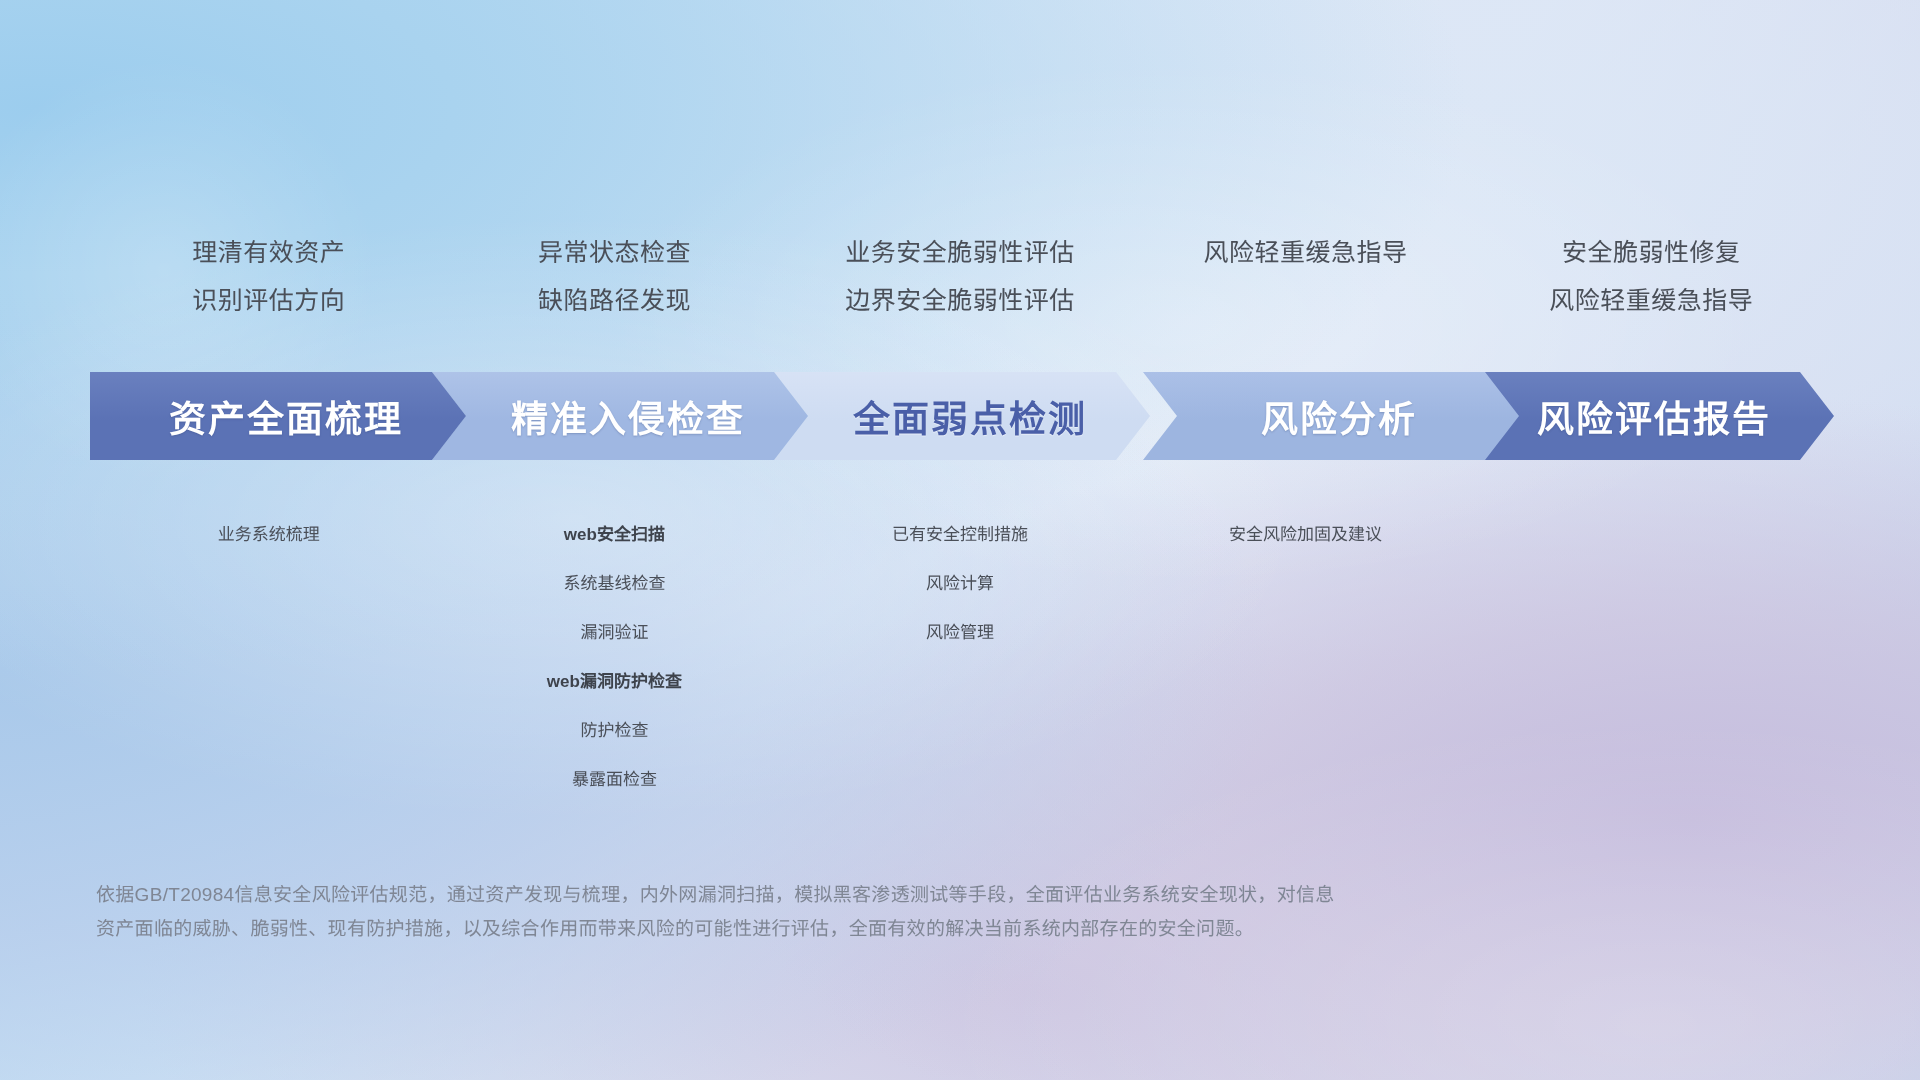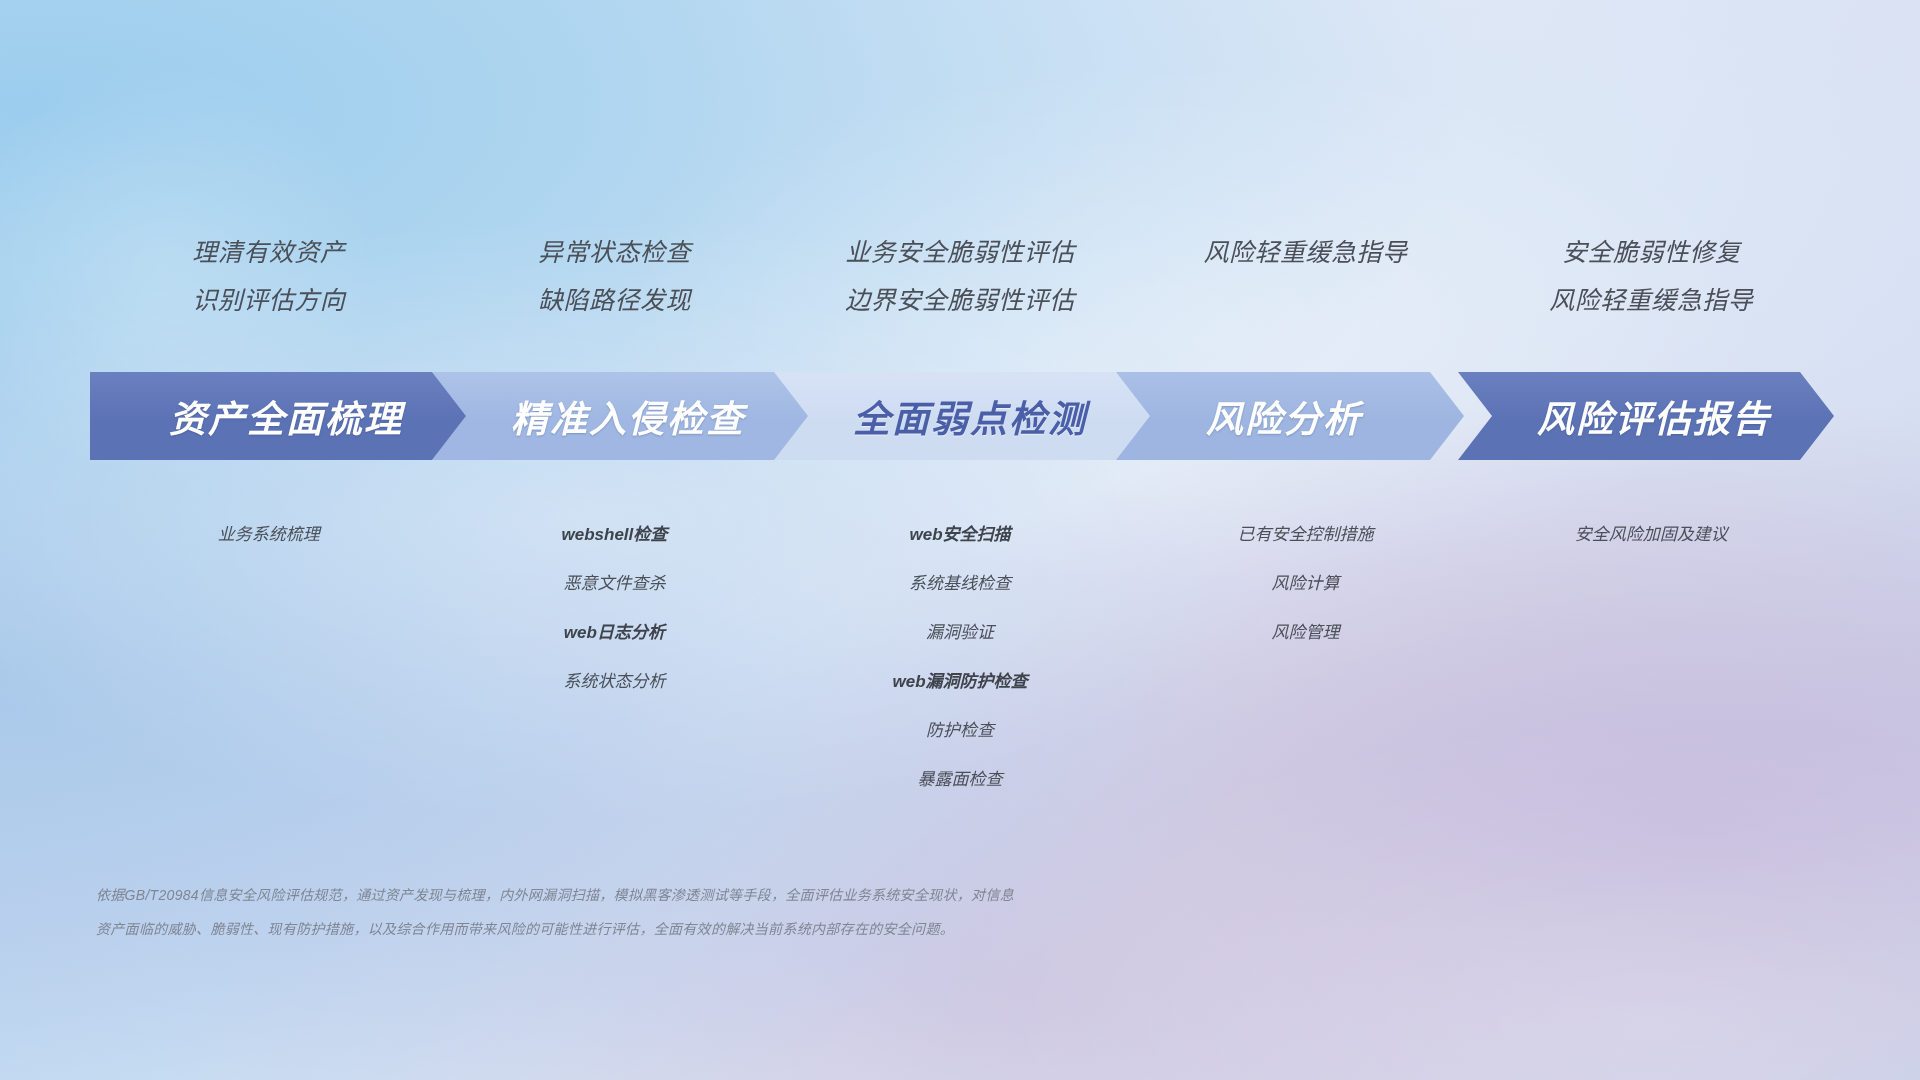--- a/index.html
+++ b/index.html
@@ -21,21 +21,20 @@
     width: 1920px;
     height: 1080px;
     overflow: hidden;
     background:
       radial-gradient(120% 85% at 2% 10%,  #9ccdee 0%,  #a9d3ef 18%, rgba(180,214,238,0) 62%),
       radial-gradient(95%  70% at 0% 62%,  #a9c9ea 0%,  rgba(181,203,235,0.75) 35%, rgba(200,215,238,0) 70%),
       radial-gradient(70%  55% at 88% 76%, #c5bcdd 0%,  rgba(203,194,222,0.72) 34%, rgba(214,213,235,0) 72%),
       radial-gradient(60%  45% at 54% 92%, #cfcae4 0%,  rgba(209,206,229,0.55) 40%, rgba(219,222,238,0) 78%),
       radial-gradient(80%  60% at 72% 18%, #dbe7f6 0%,  rgba(221,231,246,0.6) 45%, rgba(226,235,247,0) 80%),
       linear-gradient(118deg, #a9d4f0 0%, #c7e0f4 22%, #dceaf7 44%, #dfe6f5 62%, #d4d9ee 78%, #cbd6ee 90%, #c2d4ee 100%);
-    font-style: italic;
   }
   
   #haze {
     position: absolute; inset: 0;
     background:
       radial-gradient(55% 40% at 30% 48%, rgba(255,255,255,0.34) 0%, rgba(255,255,255,0) 70%),
       radial-gradient(42% 34% at 62% 30%, rgba(255,255,255,0.28) 0%, rgba(255,255,255,0) 72%),
       radial-gradient(50% 38% at 86% 95%, rgba(255,255,255,0.22) 0%, rgba(255,255,255,0) 75%);
     pointer-events: none;
   }
@@ -121,21 +120,21 @@
   .bot-col .item { display: block; }
   .bot-col .item.bold { font-weight: bold; color: #3e434c; }
 
   
   #footer {
     position: absolute;
     left: 96px;
     top: 878px;
     width: 1520px;
     color: #7f8694;
-    font-size: 14px;
+    font-size: 19px;
     line-height: 34px;
     letter-spacing: 0.3px;
   }
   #footer .fline { display: block; }
 </style>
 </head>
 <body>
 
 <div id="stage">
   <div id="streaks"></div>
@@ -168,37 +167,31 @@
     <div id="arrow-band">
       <div class="arrow first" id="arw0" style="left: 0px; width: 376px; z-index: 5; background: linear-gradient(rgb(106, 128, 191) 0%, rgb(91, 114, 181) 55%, rgb(91, 114, 181) 100%);">
         <span class="label light">资产全面梳理</span>
       </div>
       <div class="arrow" id="arw1" style="left: 342px; width: 376px; z-index: 4; background: linear-gradient(rgb(174, 195, 232) 0%, rgb(159, 183, 226) 55%, rgb(159, 183, 226) 100%); text-align: right;">
         <span class="label light">精准入侵检查</span>
       </div>
       <div class="arrow" id="arw2" style="left: 684px; width: 376px; z-index: 3; background: linear-gradient(rgb(215, 226, 245) 0%, rgb(206, 220, 242) 55%, rgb(206, 220, 242) 100%);">
         <span class="label dark">全面弱点检测</span>
       </div>
-      <div class="arrow" id="arw3" style="left: 998px; width: 376px; z-index: 2; background: linear-gradient(rgb(171, 192, 231) 0%, rgb(157, 181, 224) 55%, rgb(157, 181, 224) 100%);">
+      <div class="arrow" id="arw3" style="left: 1053px; width: 376px; z-index: 2; background: linear-gradient(rgb(171, 192, 231) 0%, rgb(157, 181, 224) 55%, rgb(157, 181, 224) 100%);">
         <span class="label light">风险分析</span>
       </div>
       <div class="arrow" id="arw4" style="left: 1368px; width: 376px; z-index: 1; background: linear-gradient(rgb(106, 128, 191) 0%, rgb(91, 114, 181) 55%, rgb(91, 114, 181) 100%); text-align: center;">
         <span class="label light">风险评估报告</span>
       </div>
     </div>
 
     <div class="cols" id="bottom-row">
       <div class="bot-col" id="act0">
           <span class="item">业务系统梳理</span>
-        </div>
-      <div class="bot-col" id="act1">
-          <span class="item bold">webshell检查</span>
-          <span class="item">恶意文件查杀</span>
-          <span class="item bold">web日志分析</span>
-          <span class="item">系统状态分析</span>
         </div>
       <div class="bot-col" id="act2">
           <span class="item bold">web安全扫描</span>
           <span class="item">系统基线检查</span>
           <span class="item">漏洞验证</span>
           <span class="item bold">web漏洞防护检查</span>
           <span class="item">防护检查</span>
           <span class="item">暴露面检查</span>
         </div>
       <div class="bot-col" id="act3">

